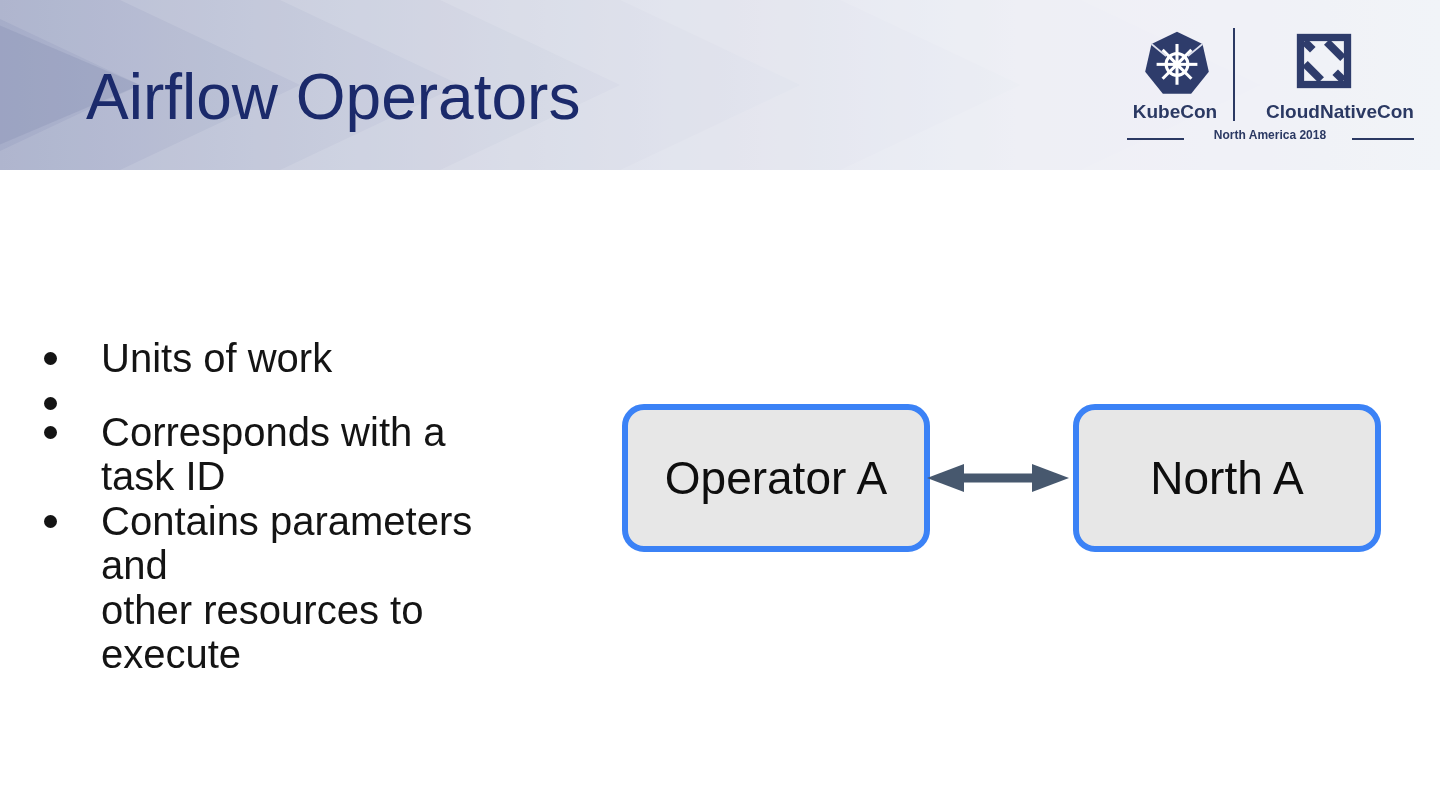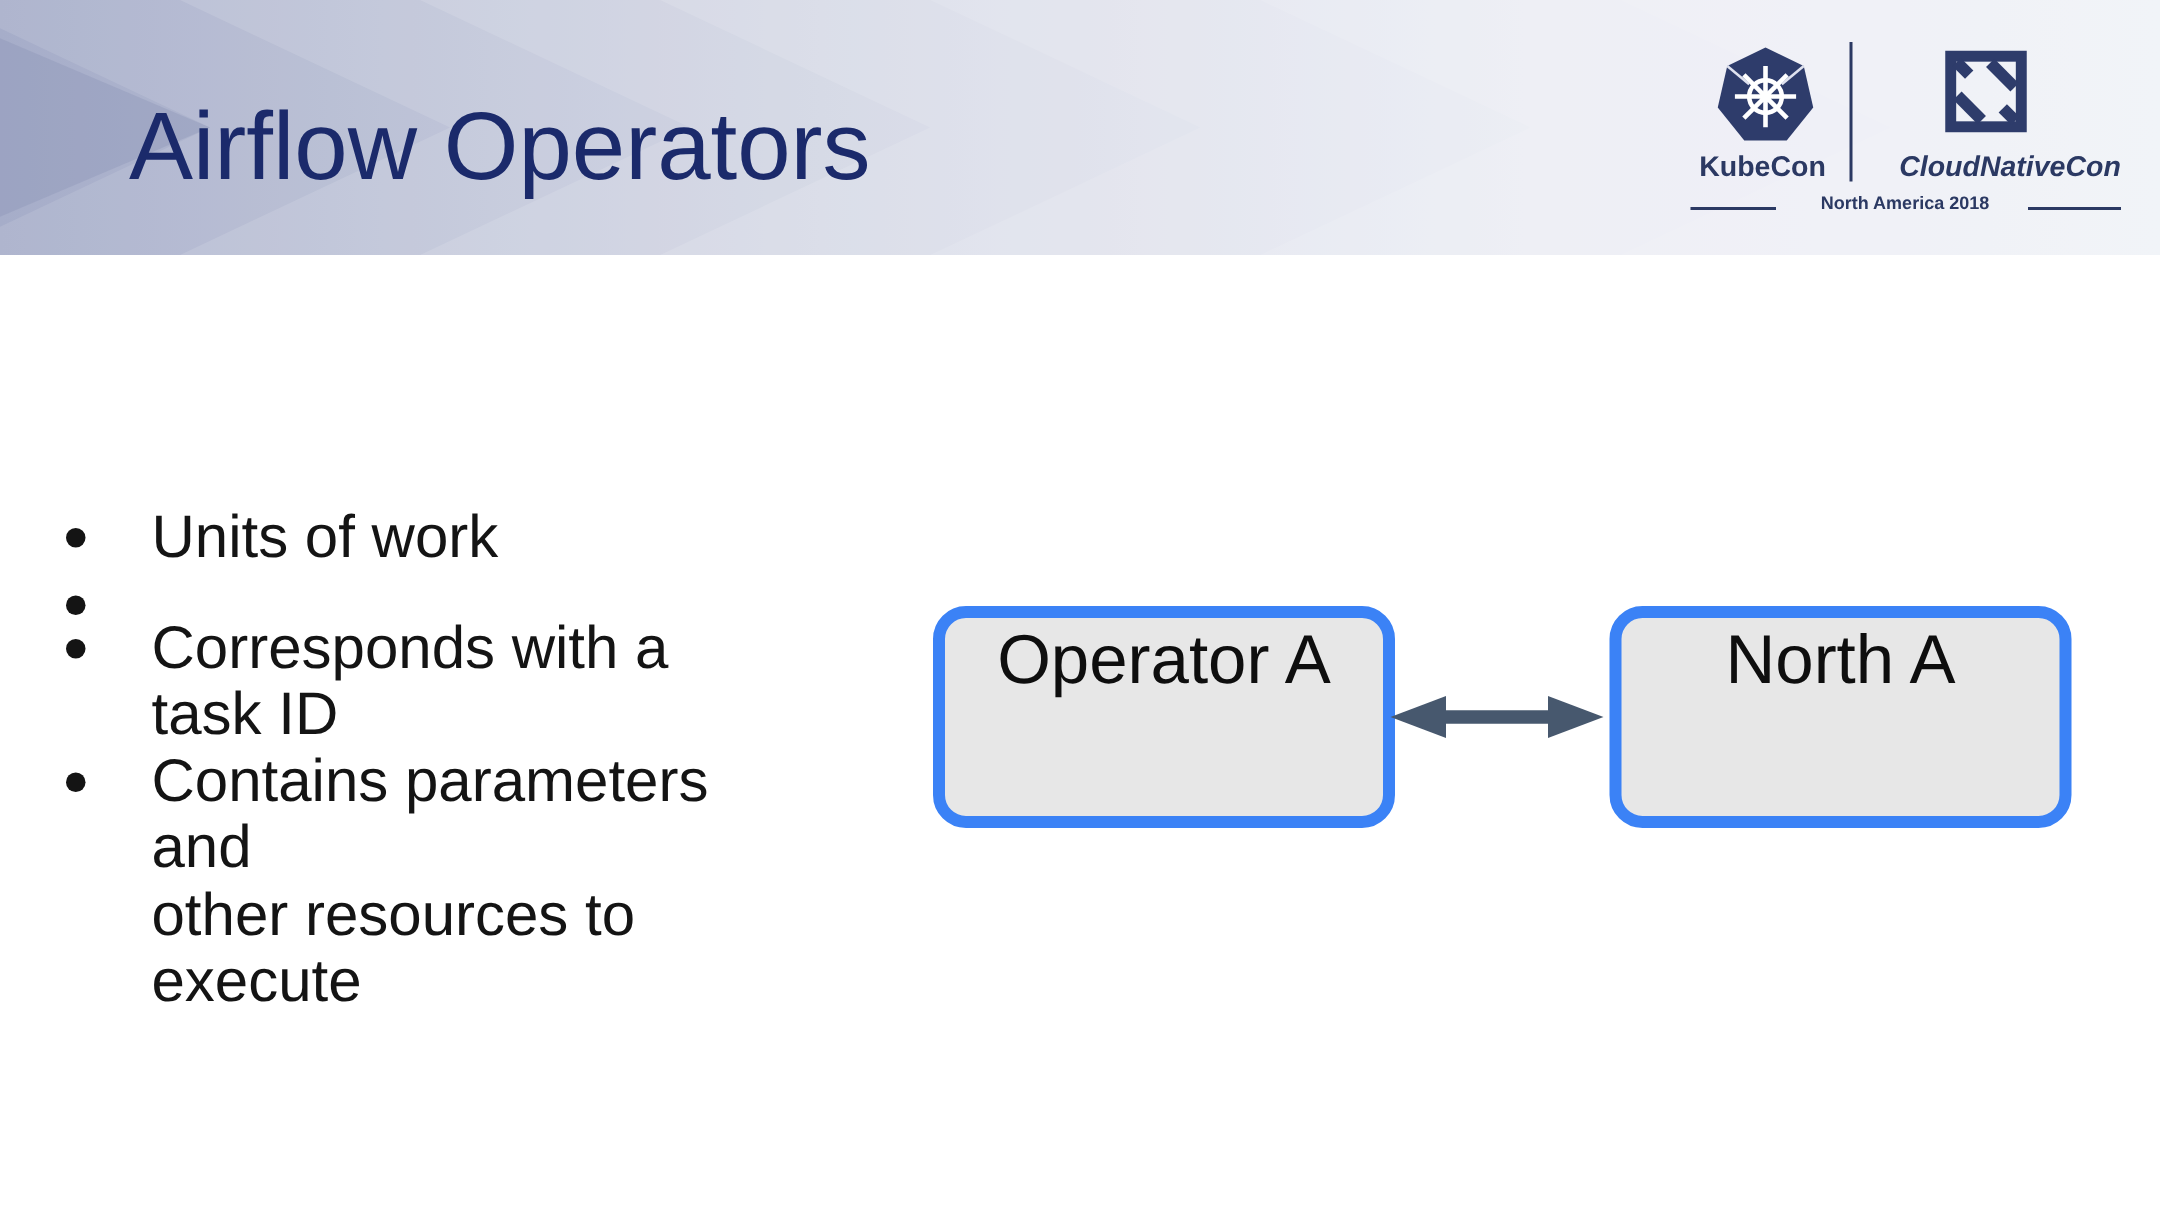--- a/index.html
+++ b/index.html
@@ -17,21 +17,21 @@
   
   .logo-block{position:absolute;left:1100px;top:0;width:340px;height:141px;}
   .kubecon-icon{position:absolute;left:43px;top:27px;width:68px;height:72px;}
   .cncf-icon{position:absolute;left:196px;top:33px;width:56px;height:56px;}
   .logo-divider{position:absolute;left:133px;top:28px;width:2px;height:93px;background:#2b3963;}
   .logo-label{
     position:absolute;top:101px;font-size:19px;font-weight:700;color:#2b3963;
     text-align:center;white-space:nowrap;
   }
   .kubecon-label{left:0px;width:150px;}
-  .cloudnativecon-label{left:140px;width:200px;font-style:italic;}
+  .cloudnativecon-label{left:140px;width:200px;}
   .event-name{
     position:absolute;left:70px;top:128px;width:200px;text-align:center;
     font-size:12px;font-weight:700;color:#2b3963;white-space:nowrap;
   }
   .event-rule{position:absolute;top:138px;height:2px;background:#2b3963;}
   .event-rule-left{left:27px;width:57px;}
   .event-rule-right{left:252px;width:62px;}
   
   .bullets{
     position:absolute;left:30px;top:336px;width:500px;margin:0;padding:0;list-style:none;
@@ -41,22 +41,22 @@
     flex:0 0 13px;width:13px;height:13px;border-radius:50%;background:#141414;
     margin:16px 0 0 14px;
   }
   .bullet-text{
     margin-left:44px;font-size:40px;line-height:44.5px;color:#141414;
     white-space:pre-line;
   }
   
   .dbox{
     position:absolute;top:404px;width:308px;height:148px;box-sizing:border-box;
-    background:#e7e7e7;border:8px solid #3b82f6;border-radius:22px;
-    display:flex;align-items:flex-start;justify-content:center;
+    background:#e7e7e7;border:6px solid #3b82f6;border-radius:22px;
+    display:flex;align-items:center;justify-content:center;
   }
   .operator-box{left:622px;}
   .task-box{left:1073px;}
   .dbox-label{font-size:46px;color:#0e0e0e;}
   .arrow-svg{position:absolute;left:924px;top:451px;width:148px;height:54px;}
 </style>
 </head>
 <body>
 
 <div class="slide">

